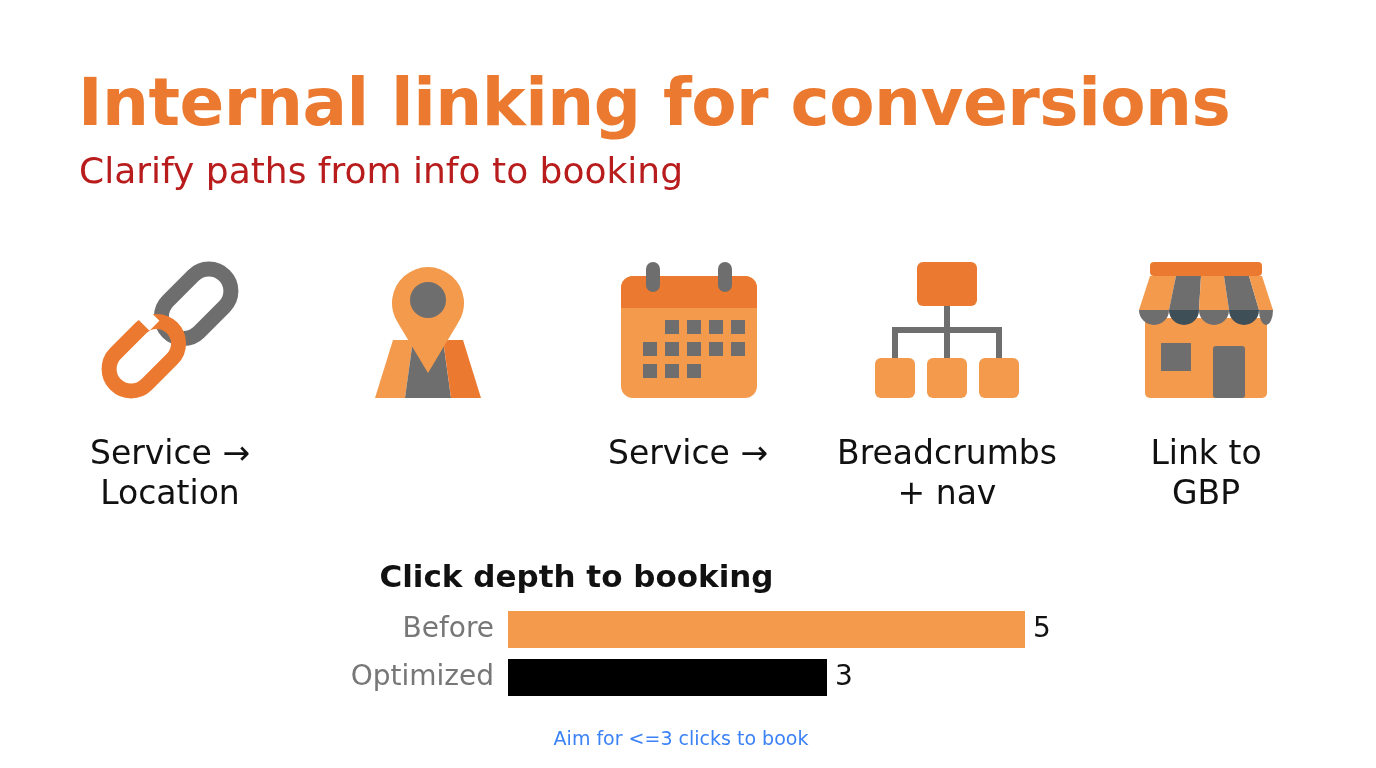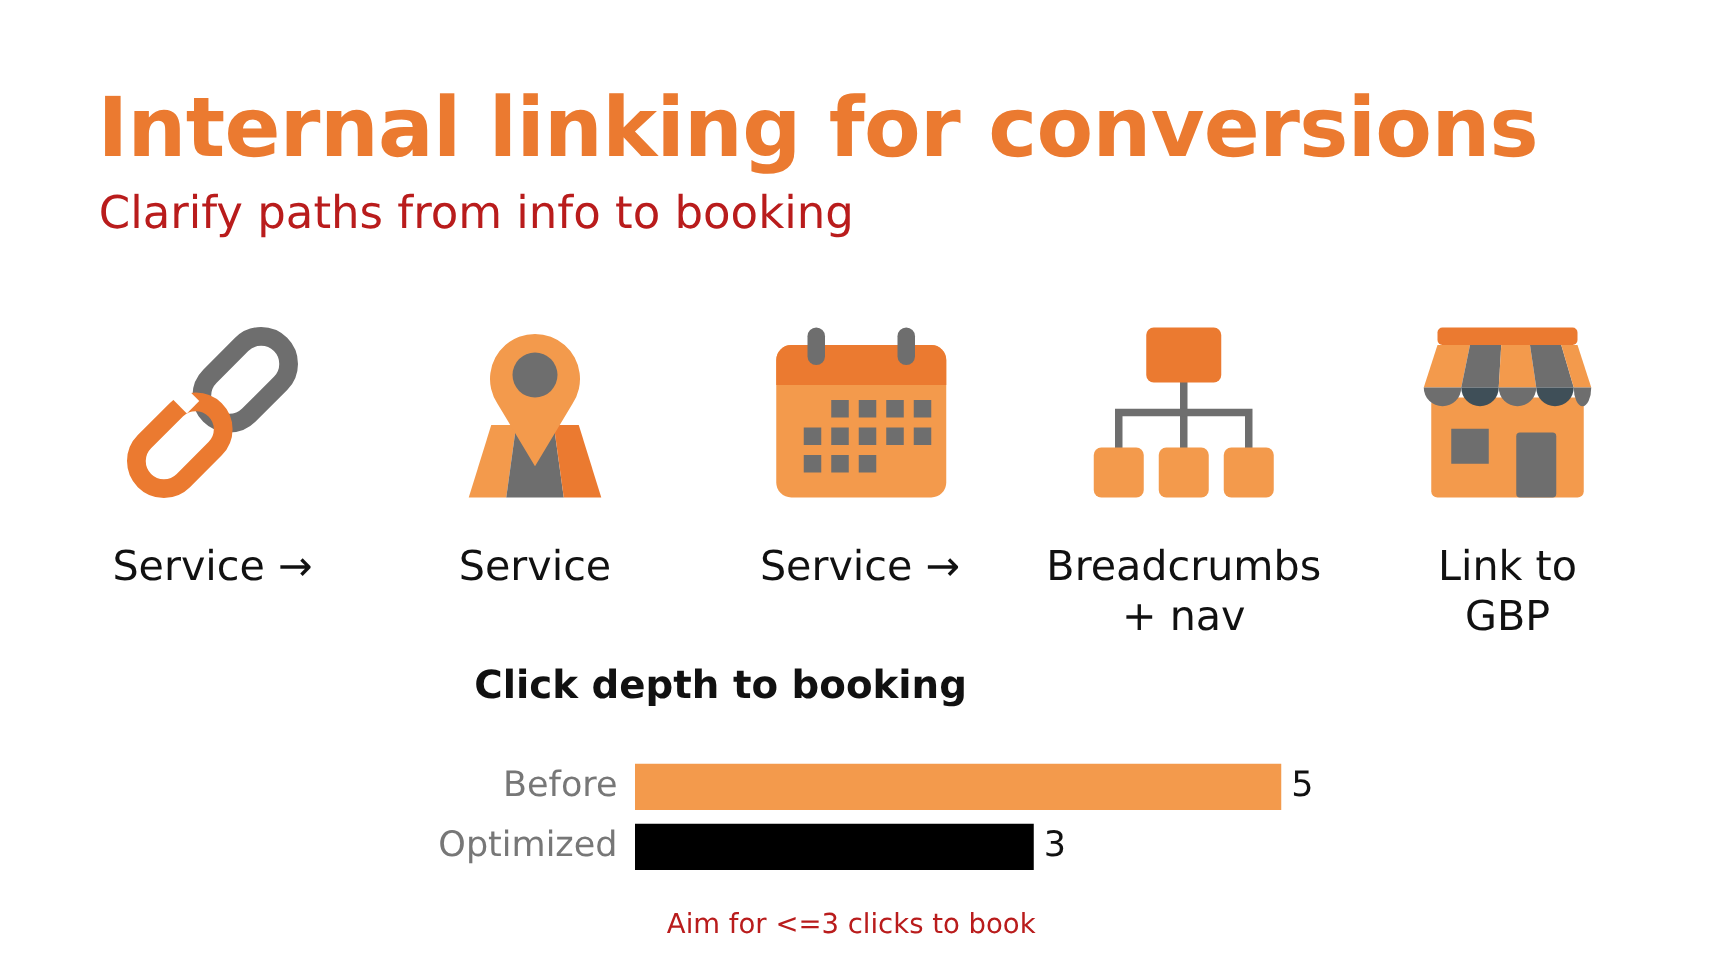--- a/index.html
+++ b/index.html
@@ -2,55 +2,55 @@
 <html><head>
 <meta charset="utf-8">
 <style>
   html, body { margin: 0; padding: 0; background: #ffffff; }
   body { width: 1376px; height: 768px; position: relative; overflow: hidden; font-family: "DejaVu Sans", sans-serif; }
   .title { position: absolute; left: 78px; top: 64px; font-size: 66px; font-weight: bold; color: #EB7A30; letter-spacing: -0.5px; white-space: nowrap; }
   .subtitle { position: absolute; left: 79px; top: 150px; font-size: 36px; color: #b91c1c; white-space: nowrap; }
   .feature { position: absolute; top: 258px; width: 260px; text-align: center; }
   .feature .icon { width: 150px; height: 145px; margin: 0 auto; display: block; }
   .feature .label { margin-top: 30px; font-size: 33px; line-height: 40px; color: #111; }
-  .chart-title { position: absolute; left: 0; width: 1153px; text-align: center; top: 530px; font-size: 31px; font-weight: bold; color: #111; }
+  .chart-title { position: absolute; left: 0; width: 1153px; text-align: center; top: 558px; font-size: 31px; font-weight: bold; color: #111; }
   .row-label { position: absolute; right: 882px; font-size: 28px; color: #777; text-align: right; white-space: nowrap; }
   .bar { position: absolute; left: 508px; height: 37px; }
   .bar-val { position: absolute; font-size: 28px; color: #111; }
-  .note { position: absolute; left: 0; width: 1362px; text-align: center; top: 727px; font-size: 22px; color: #b91c1c; }
+  .note { position: absolute; left: 0; width: 1362px; text-align: center; top: 727px; font-size: 19px; color: #3b82f6; }
 </style>
 </head>
 <body>
 
 <div class="title">Internal linking for conversions</div>
 <div class="subtitle">Clarify paths from info to booking</div>
 
 <div class="feature" style="left:40px;">
   <svg class="icon" viewBox="0 0 150 145">
     <g transform="rotate(-45 75 72)">
       <rect x="72" y="50" width="80" height="44" rx="22" fill="none" stroke="#6E6E6E" stroke-width="15"></rect>
       <rect x="-2" y="50" width="80" height="44" rx="22" fill="none" stroke="#EB7A30" stroke-width="15"></rect>
       <rect x="60" y="40" width="14" height="18" fill="#fff"></rect>
     </g>
   </svg>
   <div class="label">
     <div>Service →</div>
+    <div>Location</div>
   </div>
 </div>
 
 <div class="feature" style="left:298px;">
   <svg class="icon" viewBox="0 0 150 145">
     <polygon points="22,140 40,82 60,82 52,140" fill="#F39A4C"></polygon>
     <polygon points="52,140 60,82 90,82 98,140" fill="#6E6E6E"></polygon>
     <polygon points="98,140 90,82 110,82 128,140" fill="#EB7A30"></polygon>
     <path d="M75 115 L45 65 A36 36 0 1 1 105 65 Z" fill="#F39A4C"></path>
     <circle cx="75" cy="42" r="18" fill="#6E6E6E"></circle>
   </svg>
   <div class="label">
-    <div>Service</div>
   </div>
 </div>
 
 <div class="feature" style="left:558px;">
   <svg class="icon" viewBox="0 0 150 145">
     <rect x="8" y="18" width="136" height="122" rx="12" fill="#F39A4C"></rect>
     <path d="M8 30 a12 12 0 0 1 12 -12 h112 a12 12 0 0 1 12 12 v20 h-136 z" fill="#EB7A30"></path>
     <rect x="33" y="4" width="14" height="30" rx="7" fill="#6E6E6E"></rect>
     <rect x="105" y="4" width="14" height="30" rx="7" fill="#6E6E6E"></rect>
     <g fill="#6E6E6E">

